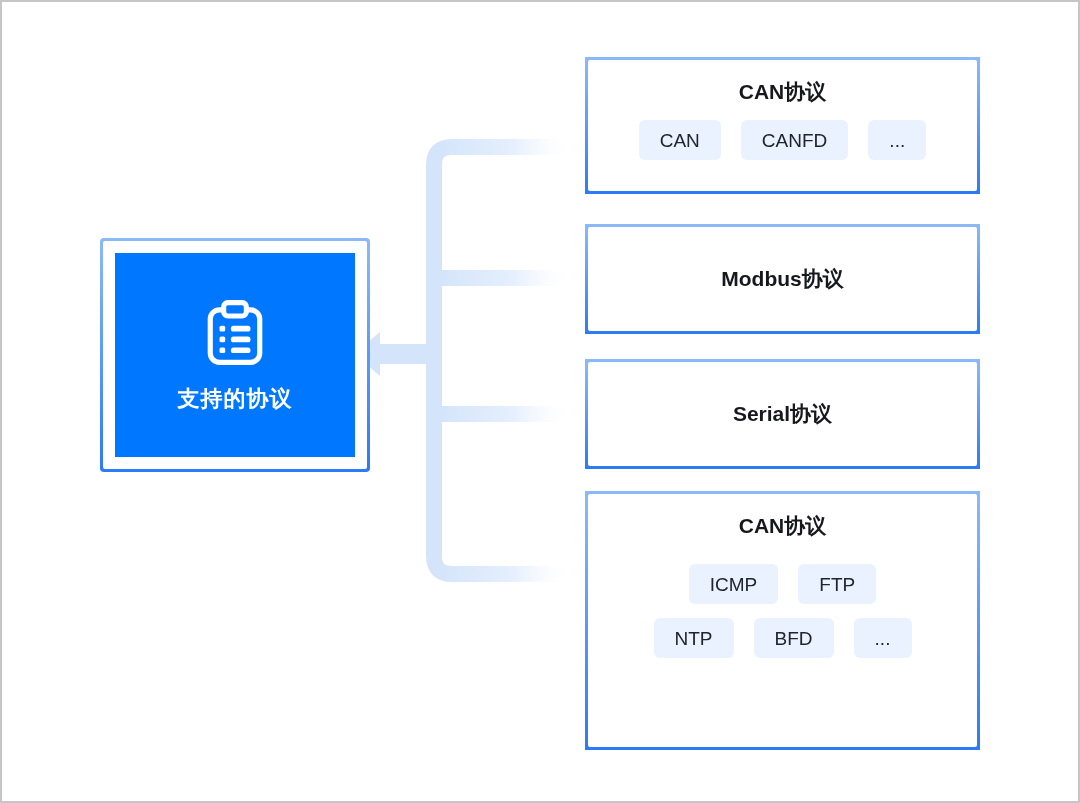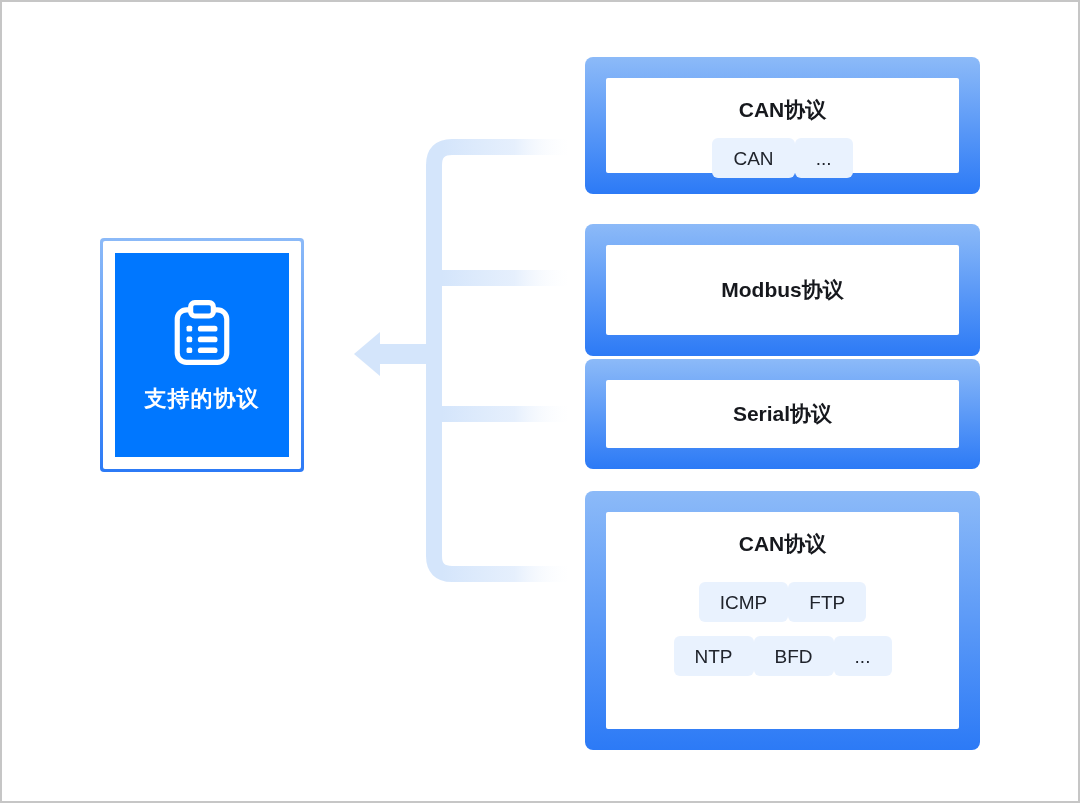--- a/index.html
+++ b/index.html
@@ -14,57 +14,57 @@
   html,body{margin:0;padding:0;background:#fff;}
   body{font-family:"Liberation Sans","DejaVu Sans",sans-serif;}
   .canvas{
     position:relative;width:1080px;height:803px;box-sizing:border-box;
     background:#fff;border:2px solid var(--frame-gray);overflow:hidden;
   }
   
   .connector{position:absolute;left:340px;top:120px;width:240px;height:470px;}
   
   .source-wrap{
-    position:absolute;left:98px;top:236px;width:204px;height:234px;box-sizing:border-box;
+    position:absolute;left:98px;top:236px;width:270px;height:234px;box-sizing:border-box;
     padding:3px;border-radius:4px;
     background:linear-gradient(180deg,var(--border-grad-top),var(--border-grad-bottom));
   }
   .source-white{
     width:100%;height:100%;box-sizing:border-box;background:#fff;border-radius:2px;padding:12px;
   }
   .source-core{
     width:100%;height:100%;background:var(--accent-blue);
     display:flex;flex-direction:column;align-items:center;justify-content:center;
   }
   .source-label{
     color:#ffffff;font-size:22px;font-weight:700;letter-spacing:1px;margin-top:22px;line-height:1;
   }
   
   .group{
-    position:absolute;box-sizing:border-box;padding:21px;border-radius:8px;
+    position:absolute;box-sizing:border-box;padding:3px;border-radius:0;
     background:linear-gradient(180deg,var(--border-grad-top),var(--border-grad-bottom));
   }
   .group-inner{
     width:100%;height:100%;box-sizing:border-box;background:#fff;border-radius:2px;
     display:flex;flex-direction:column;align-items:center;
   }
   .group-inner.centered{justify-content:center;}
   .group-title{
     font-size:21px;font-weight:700;color:#16181d;line-height:28px;
   }
   .g0{left:583px;top:55px;width:395px;height:137px;}
   .g0 .group-title{margin-top:18px;}
   .g0 .chips{margin-top:14px;}
-  .g1{left:583px;top:222px;width:395px;height:132px;}
+  .g1{left:583px;top:222px;width:395px;height:110px;}
   .g2{left:583px;top:357px;width:395px;height:110px;}
   .g3{left:583px;top:489px;width:395px;height:259px;}
   .g3 .group-title{margin-top:18px;}
   .g3 .chips{margin-top:24px;}
   .chips{display:flex;flex-direction:column;gap:14px;align-items:center;}
-  .chip-row{display:flex;}
+  .chip-row{display:flex;gap:20px;}
   .chip{
     background:var(--chip-bg);border-radius:6px;height:40px;min-width:58px;
     padding:0 21px;box-sizing:border-box;
     display:flex;align-items:center;justify-content:center;
     font-size:19px;color:var(--text-dark);line-height:1;
   }
 </style>
 </head>
 <body>
 
@@ -106,20 +106,21 @@
       </div>
     </div>
   </div>
 
   <div class="group g0">
     <div class="group-inner">
       <div class="group-title">CAN协议</div>
       <div class="chips">
           <div class="chip-row">
             <div class="chip">CAN</div>
+            <div class="chip">CANFD</div>
             <div class="chip">...</div>
           </div>
         </div>
     </div>
   </div>
 
   <div class="group g1">
     <div class="group-inner centered">
       <div class="group-title">Modbus协议</div>
     </div>

